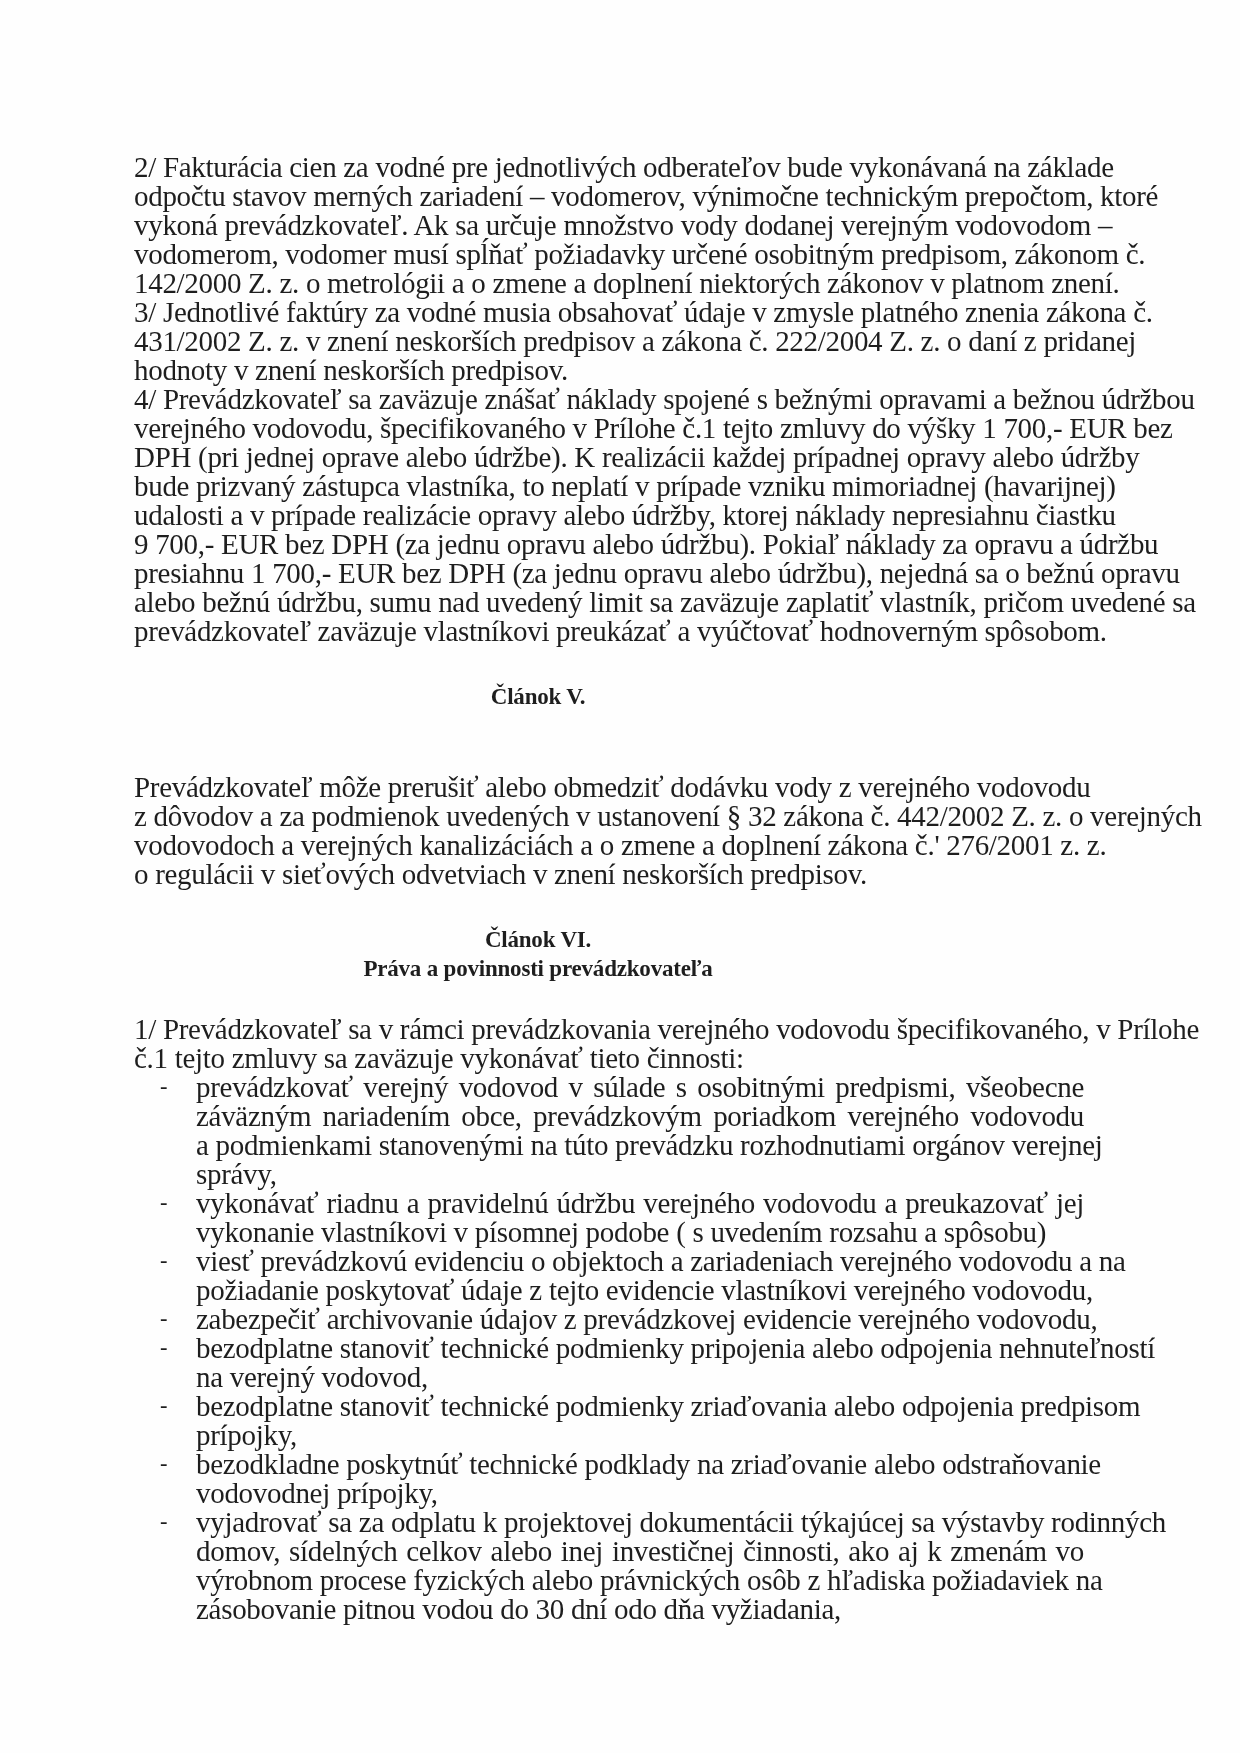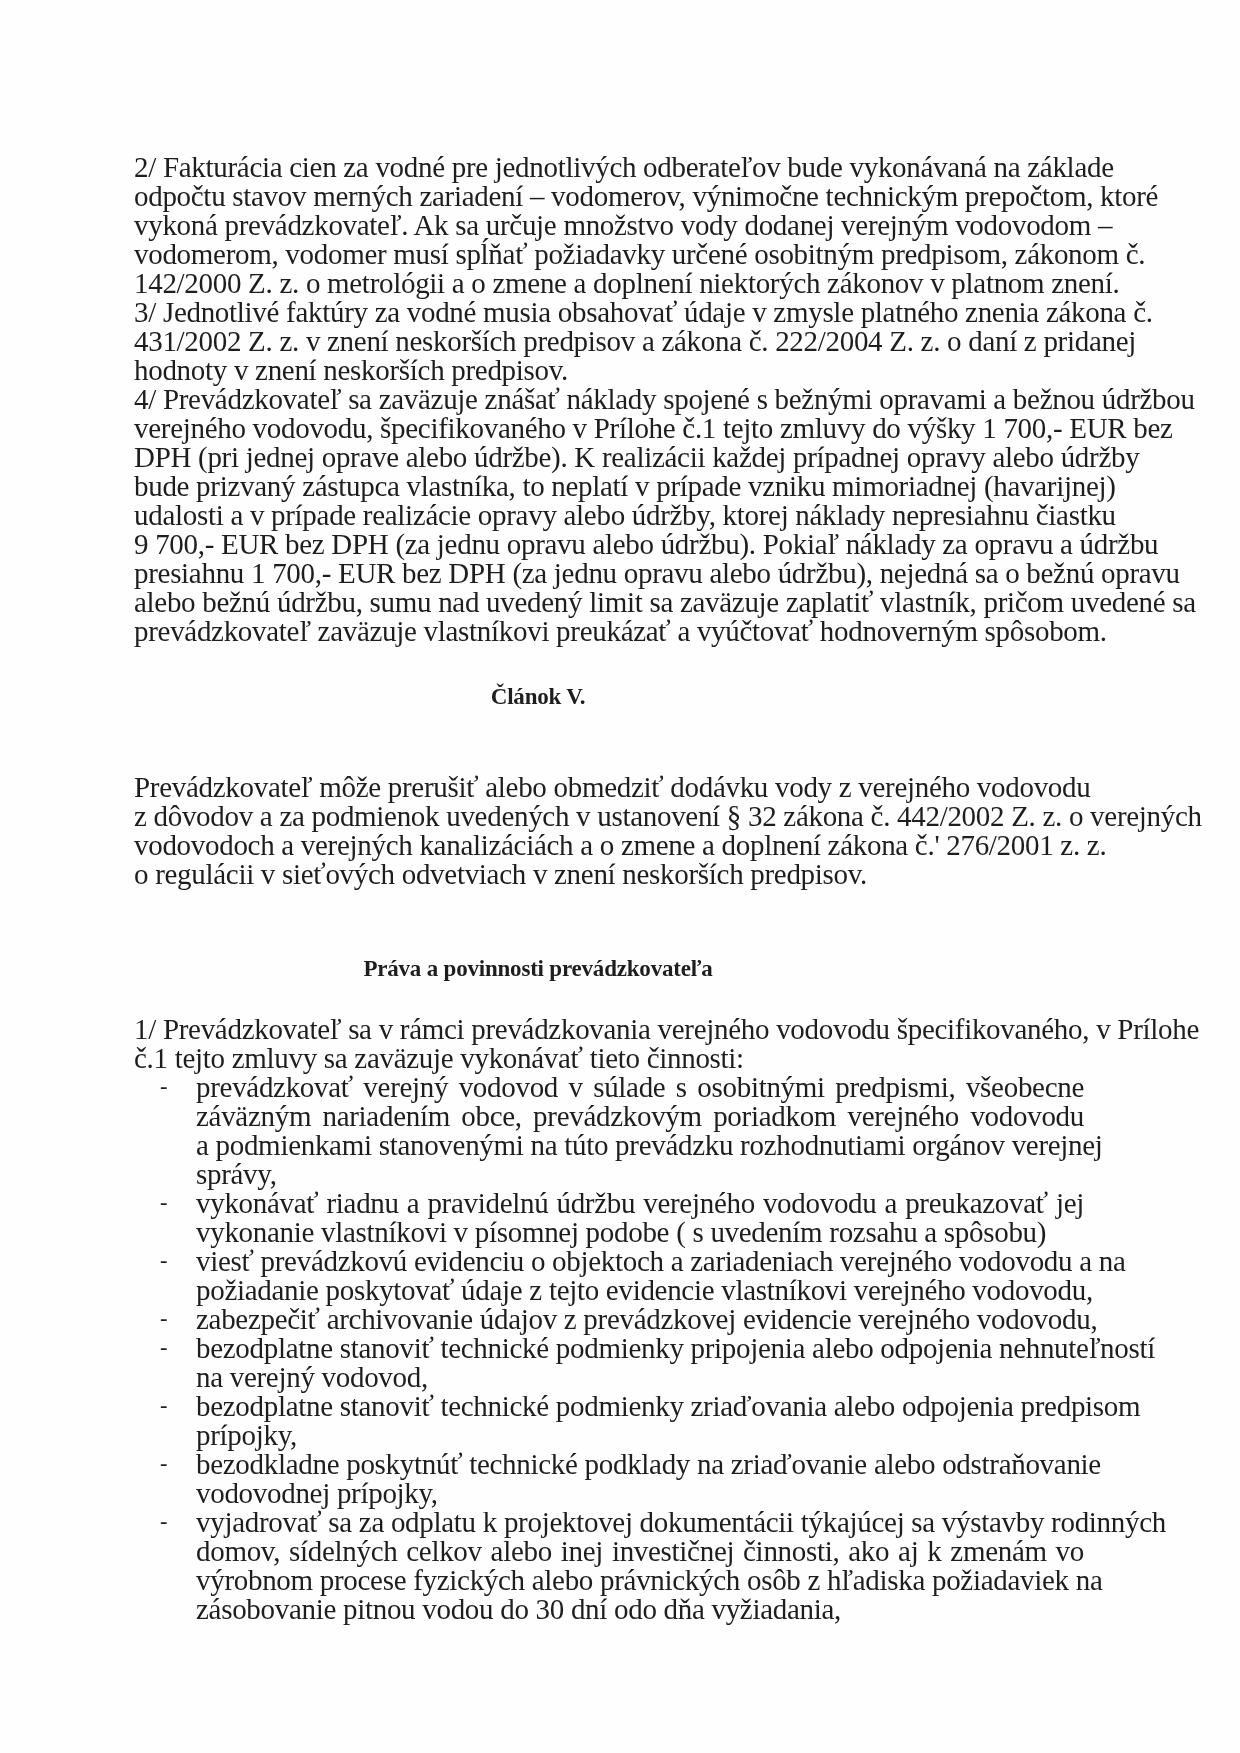--- a/index.html
+++ b/index.html
@@ -46,20 +46,21 @@
   </div>
 
   <div class="heading" style="top:682px">Článok V.</div>
   <div>
     <div class="line" style="top:772px">Prevádzkovateľ môže prerušiť alebo obmedziť dodávku vody z verejného vodovodu</div>
     <div class="line" style="top:801px">z dôvodov a za podmienok uvedených v ustanovení § 32 zákona č. 442/2002 Z. z. o verejných</div>
     <div class="line" style="top:830px">vodovodoch a verejných kanalizáciách a o zmene a doplnení zákona č.' 276/2001 z. z.</div>
     <div class="line last" style="top:859px">o regulácii v sieťových odvetviach v znení neskorších predpisov.</div>
   </div>
 
+  <div class="heading" style="top:925px">Článok VI.</div>
   <div class="heading" style="top:954px">Práva a povinnosti prevádzkovateľa</div>
   <div>
     <div class="line" style="top:1014px">1/ Prevádzkovateľ sa v rámci prevádzkovania verejného vodovodu špecifikovaného, v Prílohe</div>
     <div class="line last" style="top:1043px">č.1 tejto zmluvy sa zaväzuje vykonávať tieto činnosti:</div>
   </div>
 
   <div>
 
     <div>
       <span class="dash" style="top:1072px">-</span>

